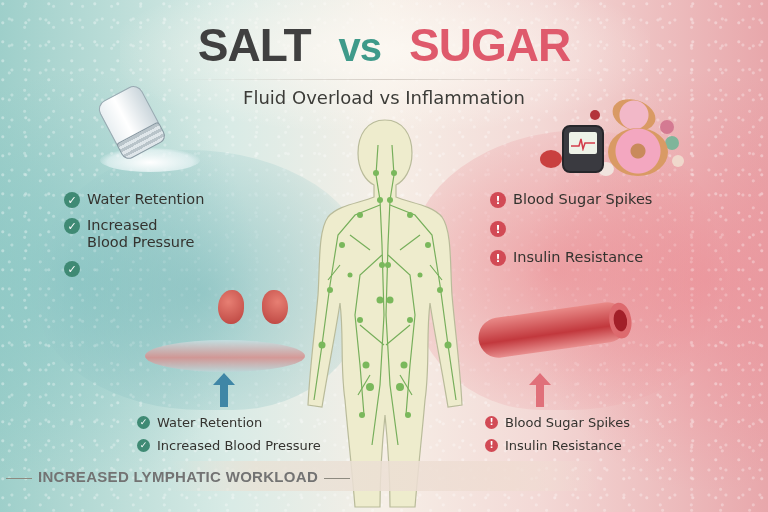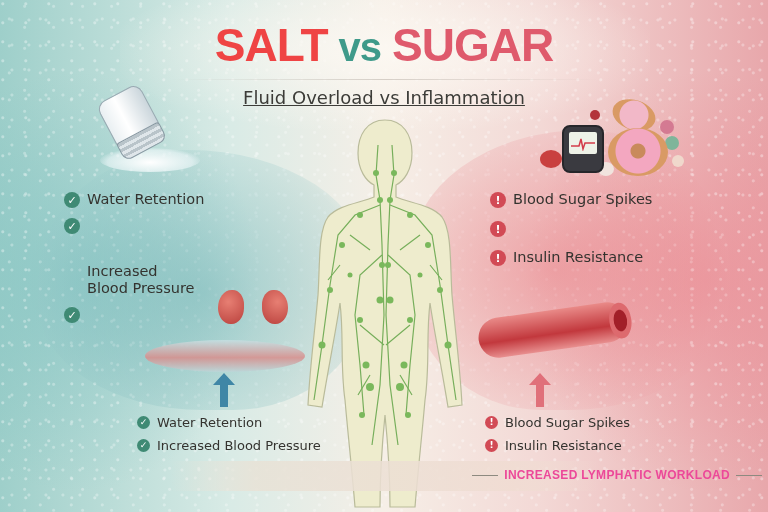--- a/index.html
+++ b/index.html
@@ -25,30 +25,30 @@
   .top-glow {
     position: absolute; left: 120px; top: 0; width: 530px; height: 130px;
     background: radial-gradient(ellipse at 50% 40%, rgba(252,248,242,0.95), rgba(252,248,242,0) 75%);
   }
   
   .title {
     position: absolute; top: 22px; left: 0; width: 768px; text-align: center;
     font-family: "Liberation Sans", sans-serif; font-weight: bold;
     font-size: 46px; letter-spacing: -1px; line-height: 1;
   }
-  .title .salt { color: #ef4444; }
-  .title .vs { color: #3f9a8a; font-size: 40px; margin: 0 11px; }
+  .title .salt { color: #404040; }
+  .title .vs { color: #3f9a8a; font-size: 40px; margin: 0 28px; }
   .title .sugar { color: #df5a6c; }
   .title-rule {
     position: absolute; top: 79px; left: 170px; width: 430px; height: 1px;
     background: linear-gradient(90deg, transparent, rgba(160,150,140,0.4), transparent);
   }
   .subtitle {
     position: absolute; top: 87px; left: 0; width: 768px; text-align: center;
-    font-size: 18px; color: #3c3c38; text-decoration: underline;
+    font-size: 18px; color: #3c3c38;
   }
   
   .lobe-left {
     position: absolute; left: 38px; top: 150px; width: 330px; height: 260px;
     border-radius: 50% 60% 45% 55% / 55% 50% 50% 45%;
     background: radial-gradient(ellipse at 50% 55%, rgba(110,178,180,0.55), rgba(150,200,200,0.25) 70%, transparent 80%);
   }
   .lobe-right {
     position: absolute; left: 410px; top: 130px; width: 320px; height: 280px;
     border-radius: 60% 50% 55% 45% / 50% 55% 45% 50%;
@@ -139,23 +139,23 @@
     position: absolute; right: -4px; top: 2px; width: 22px; height: 36px; border-radius: 50%;
     background: radial-gradient(ellipse, #a21f28 0 40%, #dd6a6e 45%);
   }
   .arrow { position: absolute; width: 22px; height: 34px; }
   
   .footer-band {
     position: absolute; left: 170px; top: 461px; width: 430px; height: 30px;
     background: linear-gradient(90deg, rgba(230,228,215,0), rgba(232,226,214,0.85) 20%, rgba(240,220,210,0.85) 80%, rgba(240,220,210,0));
   }
   .footer {
-    position: absolute; top: 468px; left: 0; width: 768px; text-align: right;
+    position: absolute; top: 468px; left: 0; width: 768px; text-align: left;
     font-family: "Liberation Sans", sans-serif; font-weight: bold;
-    font-size: 12px; color: #ec4899; letter-spacing: 0.3px;
+    font-size: 15px; color: #737373; letter-spacing: 0.3px;
   }
   .footer .dash { display: inline-block; width: 26px; height: 1px; background: #8d8a80; vertical-align: middle; margin: 0 6px; }
 </style>
 </head>
 <body>
 
 <div class="speckle"></div>
 <div class="top-glow"></div>
 
 <div class="title">
@@ -188,21 +188,21 @@
   </div>
 </div>
 
 <div class="list list-left-top">
   <div class="item">
     <span class="icon check">✓</span>
     <span>Water Retention</span>
   </div>
   <div class="item">
     <span class="icon check">✓</span>
-    <span style="white-space:pre-line;margin-top:46px;">Increased
+    <span style="white-space:pre-line;">Increased
 Blood Pressure</span>
   </div>
   <div class="item">
     <span class="icon check">✓</span>
   </div>
 </div>
 
 <div class="list list-right-top">
   <div class="item">
     <span class="icon alert">!</span>

